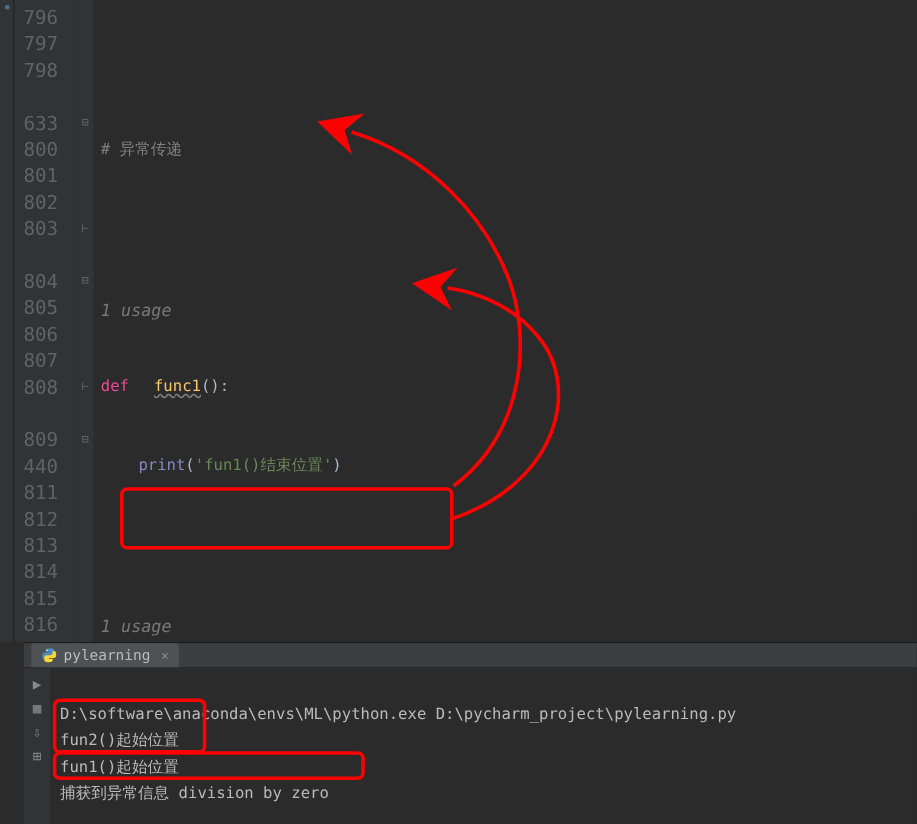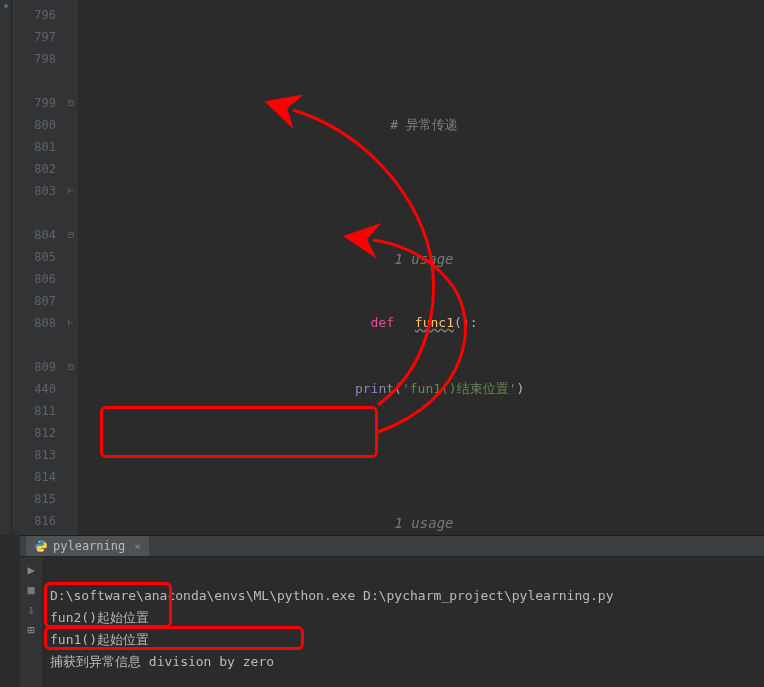--- a/index.html
+++ b/index.html
@@ -27,44 +27,43 @@
       position: absolute;
       width: 4px;
       height: 4px;
       border-radius: 50%;
       background: #4a6b8a;
       left: 4px;
     }
     .line-numbers {
       width: 52px;
       background: #313335;
-      text-align: right;
+      text-align: center;
       padding: 4px 8px 0 0;
       color: #606366;
-      font-size: 12px;
+      font-size: 16px;
       line-height: 22px;
       user-select: none;
     }
     .fold-gutter {
       width: 14px;
       background: #313335;
       padding-top: 4px;
       font-size: 10px;
       color: #606366;
       line-height: 22px;
       text-align: center;
     }
     .code {
       flex: 1;
       padding: 4px 0 0 6px;
       line-height: 22px;
       font-size: 13px;
       position: relative;
       white-space: pre;
-      text-align: center;
     }
     .ln { height: 22px; }
     .fold { height: 22px; display:flex; align-items:center; justify-content:center; }
     .code-line { height: 22px; white-space: pre; }
     .usage-hint { color: #787878; font-size: 14px; font-style: italic; height: 22px; padding-top:2px; }
     .kw { color: #ec4899; }
     .fn { color: #ffc66d; margin-left: 13px; }
     .str { color: #6a8759; }
     .num { color: #6897bb; }
     .cmt { color: #808080; }
@@ -148,21 +147,21 @@
 
 <div class="editor-area">
   <div class="gutter-left">
     <div class="marker" style="top:4px"></div>
   </div>
   <div class="line-numbers">
     <div class="ln">796</div>
     <div class="ln">797</div>
     <div class="ln">798</div>
     <div class="ln"></div>
-    <div class="ln">799</div>
+    <div class="ln">633</div>
     <div class="ln">800</div>
     <div class="ln">801</div>
     <div class="ln">802</div>
     <div class="ln">803</div>
     <div class="ln"></div>
     <div class="ln">804</div>
     <div class="ln">805</div>
     <div class="ln">806</div>
     <div class="ln">807</div>
     <div class="ln">808</div>

